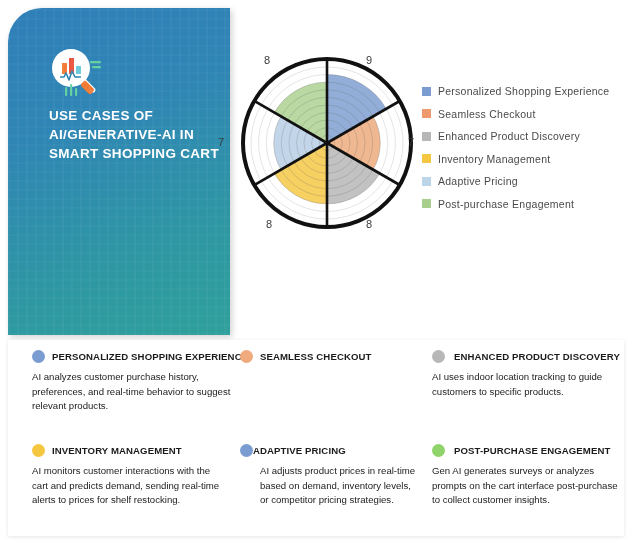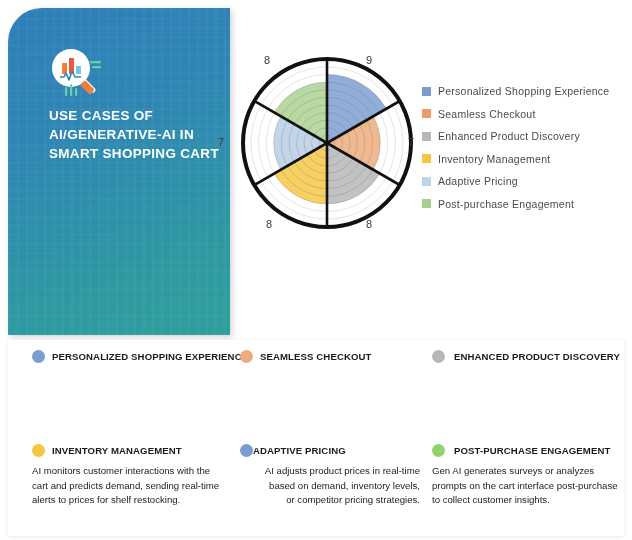--- a/index.html
+++ b/index.html
@@ -68,21 +68,21 @@
 
   .c0{left:24px;top:10px;width:200px;}
   .c1{left:232px;top:10px;width:188px;}
   .c2{left:424px;top:10px;width:190px;}
   .c3{left:24px;top:104px;width:196px;}
   .c4{left:232px;top:104px;width:180px;}
   .c5{left:424px;top:104px;width:194px;}
   .c1 .card-body,.c4 .card-body{margin-left:20px;}
   .c1 .card-body{margin-left:18px;}
   .c4 .card-head .card-dot{margin-right:0px;}
-  .c4 .card-body{text-align:right;}
+  .c4 .card-body{}
   .c2 .card-head .card-dot{margin-right:9px;}
   .c5 .card-head .card-dot{margin-right:9px;}
 </style>
 </head>
 <body>
 
 <div id="root">
 
   <div class="top-area">
 
@@ -227,32 +227,34 @@
       </div>
 
   </div>
 
   <div class="cards" id="cards">
       <div class="card c0">
         <div class="card-head">
           <span class="card-dot" style="background: rgb(122, 156, 208);"></span>
           <span class="card-title">PERSONALIZED SHOPPING EXPERIENCE</span>
         </div>
+        <div class="card-body">AI analyzes customer purchase history, preferences, and real-time behavior to suggest relevant products.</div>
       </div>
       <div class="card c1">
         <div class="card-head">
           <span class="card-dot" style="background: rgb(240, 170, 126);"></span>
           <span class="card-title">SEAMLESS CHECKOUT</span>
         </div>
       </div>
       <div class="card c2">
         <div class="card-head">
           <span class="card-dot" style="background: rgb(183, 183, 183);"></span>
           <span class="card-title">ENHANCED PRODUCT DISCOVERY</span>
         </div>
+        <div class="card-body">AI uses indoor location tracking to guide customers to specific products.</div>
       </div>
       <div class="card c3">
         <div class="card-head">
           <span class="card-dot" style="background: rgb(245, 198, 63);"></span>
           <span class="card-title">INVENTORY MANAGEMENT</span>
         </div>
         <div class="card-body">AI monitors customer interactions with the cart and predicts demand, sending real-time alerts to prices for shelf restocking.</div>
       </div>
       <div class="card c4">
         <div class="card-head">

